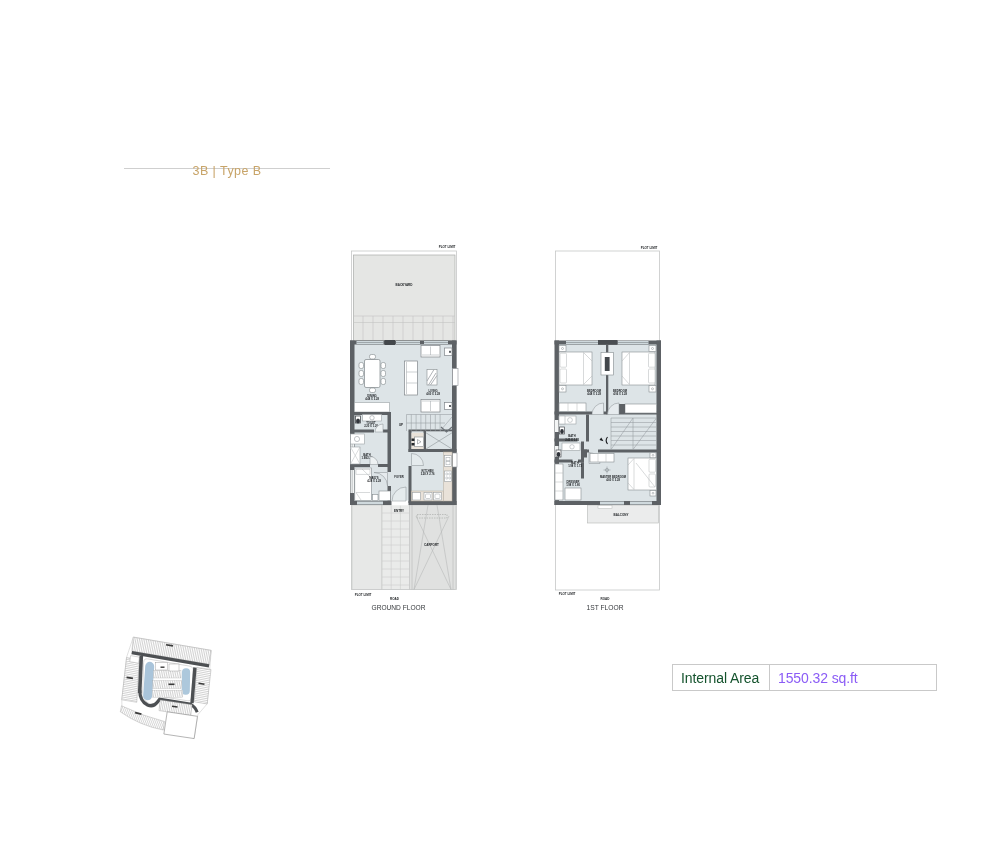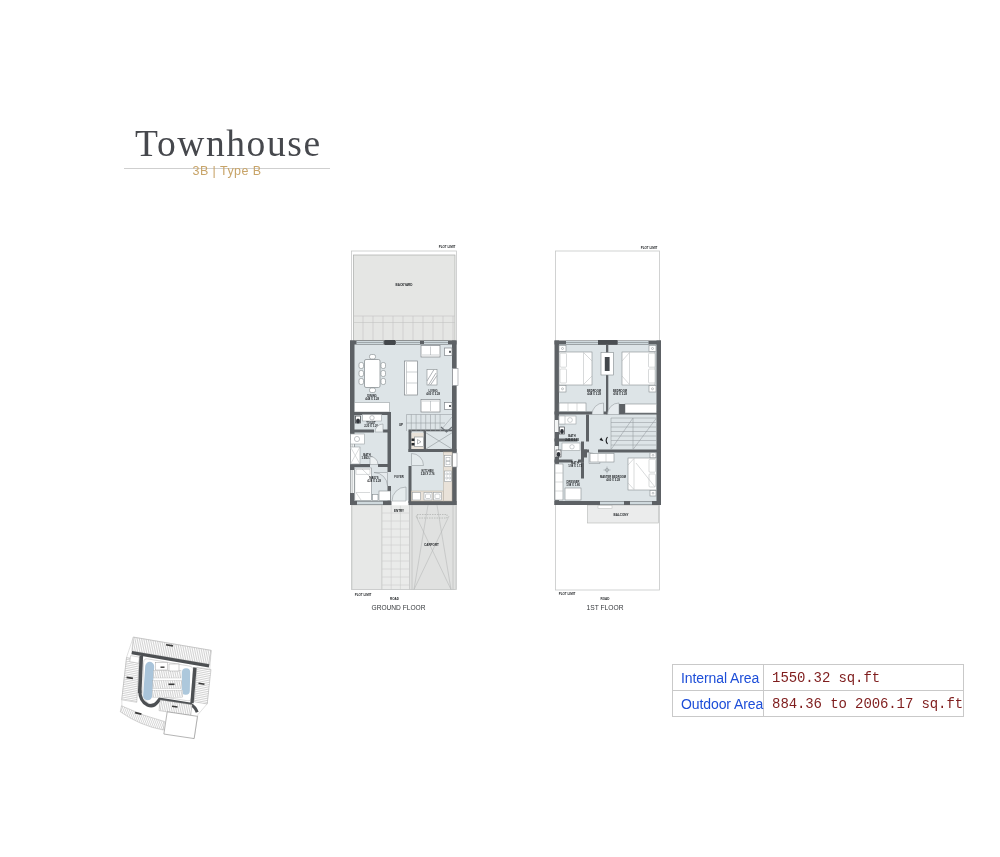--- a/index.html
+++ b/index.html
@@ -2,42 +2,37 @@
 <html><head>
 <meta charset="utf-8">
 <style>
   html,body{margin:0;padding:0;background:#fff;}
   .page{position:relative;width:1000px;height:857px;background:#fff;overflow:hidden;font-family:"Liberation Sans",sans-serif;}
   .title{position:absolute;left:135px;top:122px;font-family:"Liberation Serif",serif;font-size:37.5px;color:#46484d;letter-spacing:1.6px;}
   .tdivider{position:absolute;left:124px;top:168px;width:206px;height:1px;background:#cfcfcf;}
   .subtitle{position:absolute;left:124px;top:164px;width:206px;text-align:center;font-size:12.5px;color:#c8a468;letter-spacing:0.4px;}
   .areatable{position:absolute;left:672px;top:664px;width:265px;border-collapse:collapse;}
   .areatable td{border:1px solid #c9c9c9;height:25px;padding:0 0 0 8px;font-size:14px;white-space:nowrap;letter-spacing:-0.1px;}
-  .areatable td.lbl{color:#1d4ed8;width:88px;}
-  .areatable td.val{color:#7f1d1d;padding-left:8px;font-size:14px;font-family:Liberation Mono, monospace;}
+  .areatable td.lbl{color:#14532d;width:88px;}
+  .areatable td.val{color:#8b5cf6;padding-left:8px;font-size:14px;}
 </style>
 </head>
 <body>
 <div class="page">
 
-  <div class="title">Townhouse</div>
 
   <div class="tdivider"></div>
 
   <div class="subtitle">3B&nbsp;|&nbsp;Type B</div>
 
   <table class="areatable">
     <tbody>
         <tr>
           <td class="lbl">Internal Area</td>
           <td class="val">1550.32 sq.ft</td>
-        </tr>
-    <tr>
-          <td class="lbl">Outdoor Area</td>
-          <td class="val">884.36 to 2006.17 sq.ft</td>
         </tr>
   </tbody>
     </table>
 
   <svg width="1000" height="857" viewBox="0 0 1000 857" style="position:absolute;left:0;top:0;">
 
     <text x="371.5" y="610" font-family="Liberation Sans,sans-serif" font-size="8" fill="#35383c" textLength="54" lengthAdjust="spacingAndGlyphs">GROUND FLOOR</text>
 
     <text x="586.5" y="610" font-family="Liberation Sans,sans-serif" font-size="8" fill="#35383c" textLength="37" lengthAdjust="spacingAndGlyphs">1ST FLOOR</text>
 

